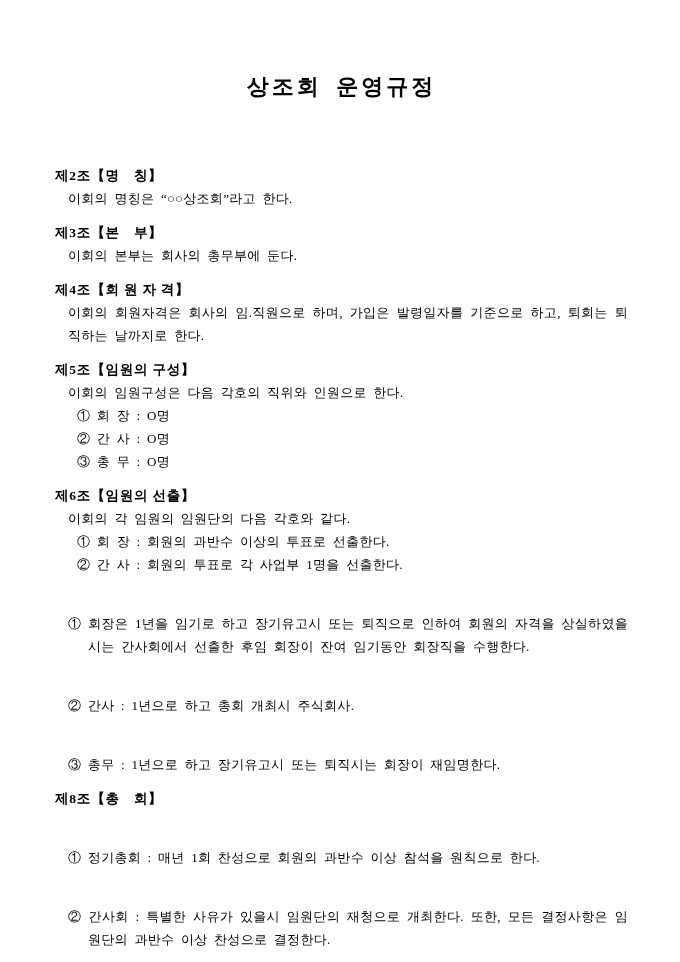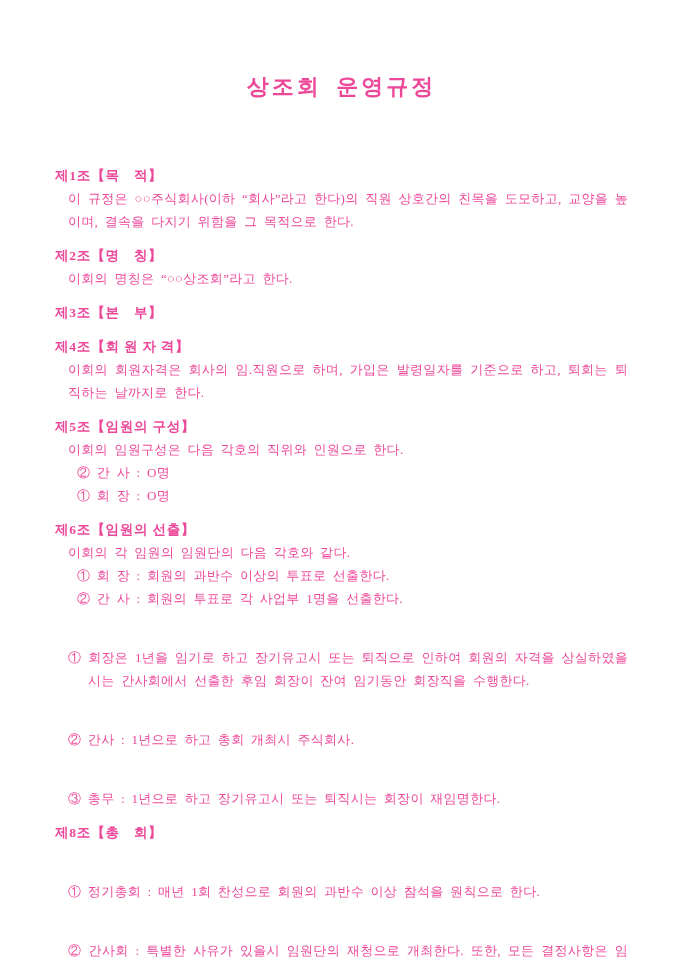--- a/index.html
+++ b/index.html
@@ -7,21 +7,21 @@
     padding: 0;
     background: #ffffff;
   }
   .page {
     position: relative;
     width: 680px;
     height: 962px;
     box-sizing: border-box;
     padding: 72px 52px 0 55px;
     background: #ffffff;
-    color: #ec4899;
+    color: #000000;
     font-family: "Liberation Serif", "DejaVu Serif", serif;
     font-size: 13px;
     line-height: 23px;
     overflow: hidden;
   }
   .doc-title {
     margin: 0 0 62px 0;
     text-align: center;
     font-size: 22px;
     font-weight: bold;
@@ -61,44 +61,42 @@
     margin-top: 36px;
   }
 </style>
 </head>
 <body>
 
 <div class="page">
 
   <h1 class="doc-title">상조회 운영규정</h1>
 
-  <section class="article">
-    <h2 class="article-heading">제1조【목　적】</h2>
-    <p class="line body">이 규정은 ○○주식회사(이하 “회사”라고 한다)의 직원 상호간의 친목을 도모하고, 교양을 높이며, 결속을 다지기 위함을 그 목적으로 한다.</p>
-  </section>
 
   <section class="article">
     <h2 class="article-heading">제2조【명　칭】</h2>
     <p class="line body">이회의 명칭은 “○○상조회”라고 한다.</p>
   </section>
 
   <section class="article">
     <h2 class="article-heading">제3조【본　부】</h2>
+    <p class="line body">이회의 본부는 회사의 총무부에 둔다.</p>
   </section>
 
   <section class="article">
     <h2 class="article-heading">제4조【회 원 자 격】</h2>
     <p class="line body">이회의 회원자격은 회사의 임.직원으로 하며, 가입은 발령일자를 기준으로 하고, 퇴회는 퇴직하는 날까지로 한다.</p>
   </section>
 
   <section class="article">
     <h2 class="article-heading">제5조【임원의 구성】</h2>
     <p class="line body">이회의 임원구성은 다음 각호의 직위와 인원으로 한다.</p>
+    <p class="line item">① 회 장 : O명</p>
     <p class="line item">② 간 사 : O명</p>
-    <p class="line item">① 회 장 : O명</p>
+    <p class="line item">③ 총 무 : O명</p>
   </section>
 
   <section class="article">
     <h2 class="article-heading">제6조【임원의 선출】</h2>
     <p class="line body">이회의 각 임원의 임원단의 다음 각호와 같다.</p>
     <p class="line item">① 회 장 : 회원의 과반수 이상의 투표로 선출한다.</p>
     <p class="line item">② 간 사 : 회원의 투표로 각 사업부 1명을 선출한다.</p>
   </section>
 
   <section class="article">

